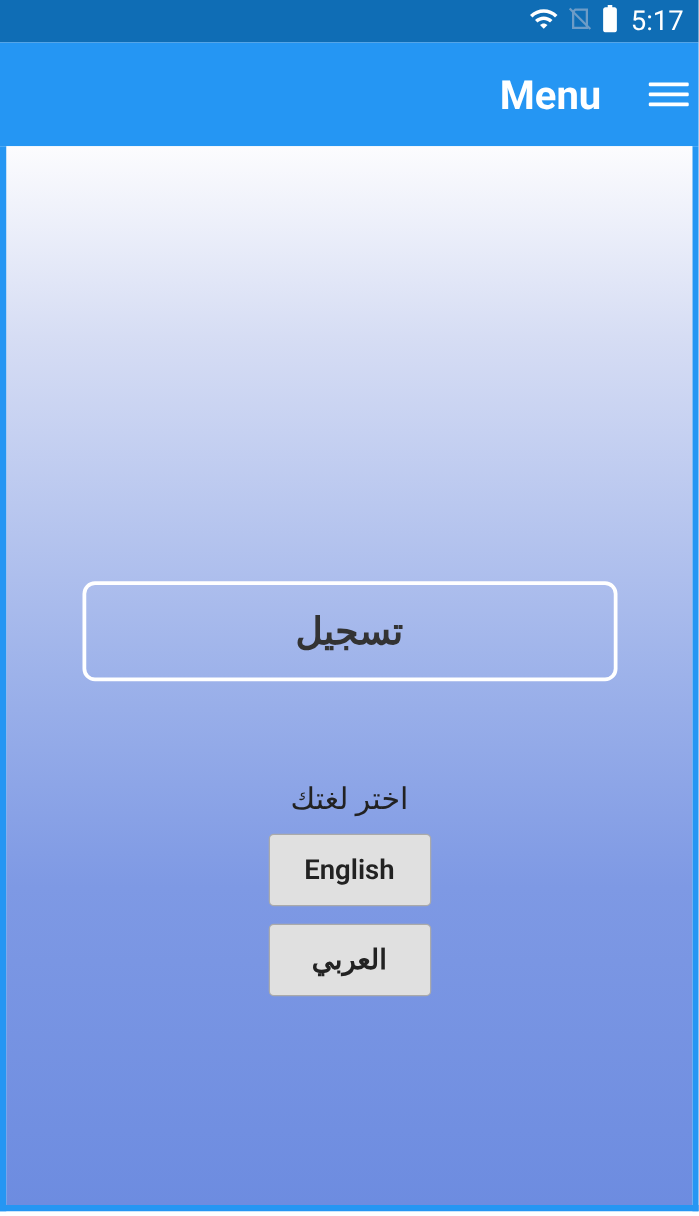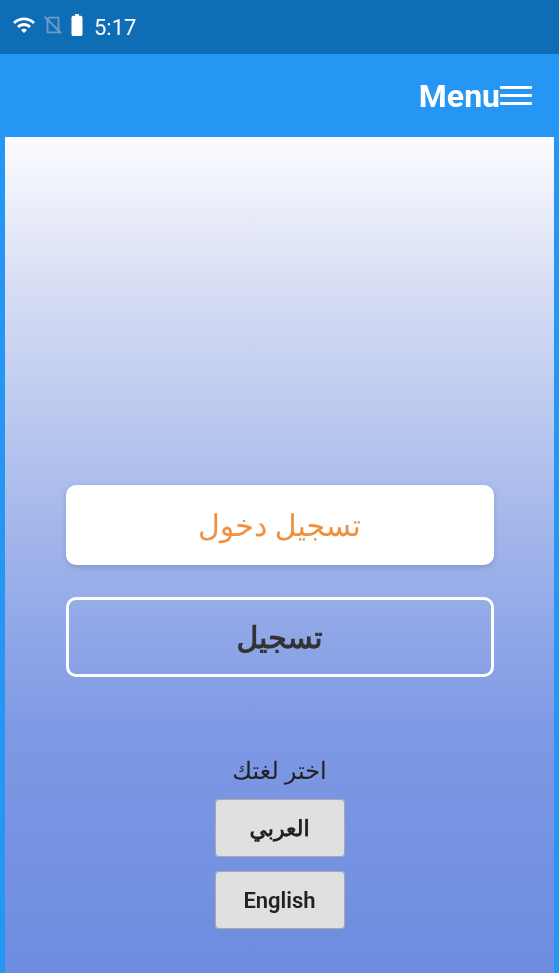--- a/index.html
+++ b/index.html
@@ -10,23 +10,24 @@
     
     body {
       width: 559px;
       height: 973px;
       font-family: -apple-system, BlinkMacSystemFont, 'Segoe UI', Roboto, Arial, sans-serif;
       overflow: hidden;
       position: relative;
     }
     
     .status-bar {
-      height: 54px;
+      height: 34px;
       background: #0f6db5;
       display: flex;
+      justify-content: flex-end;
       align-items: center;
       padding: 0 12px;
       gap: 6px;
       color: white;
     }
     
     .wifi-icon svg {
       width: 24px;
       height: 24px;
       fill: white;
@@ -49,21 +50,22 @@
       font-weight: 400;
       margin-left: 4px;
     }
     
     .app-bar {
       height: 83px;
       background: #2596f3;
       display: flex;
       justify-content: flex-end;
       align-items: center;
-      padding: 0 27px;
+      padding: 0 8px;
+      gap: 38px;
     }
     
     .app-title {
       color: white;
       font-size: 32px;
       font-weight: 700;
     }
     
     .hamburger-icon {
       display: flex;
@@ -179,22 +181,21 @@
   <div class="app-title">Menu</div>
   <div class="hamburger-icon">
     <span></span>
     <span></span>
     <span></span>
   </div>
 </div>
 
 <div class="main-content">
   <div class="buttons-container">
-    <button class="primary-button">تسجيل دخول</button>
     <button class="secondary-button">تسجيل</button>
 
     <div class="language-section">
       <div class="language-label">اختر لغتك</div>
+      <button class="lang-button">English</button>
       <button class="lang-button">العربي</button>
-      <button class="lang-button">English</button>
     </div>
   </div>
 </div>
 
 </body></html>

